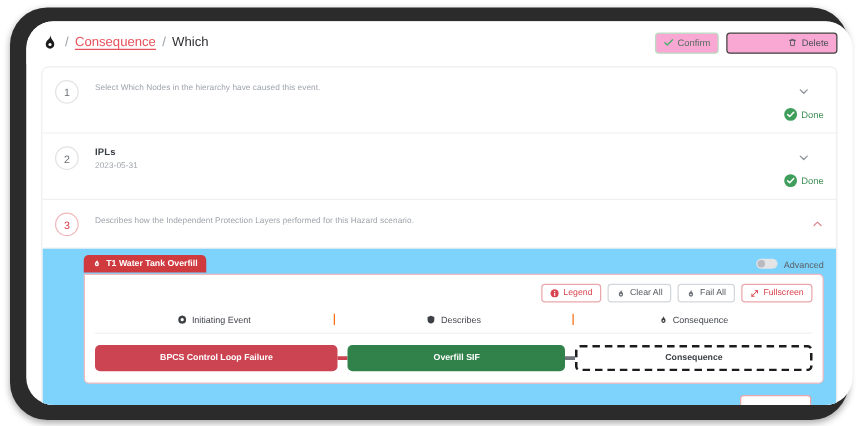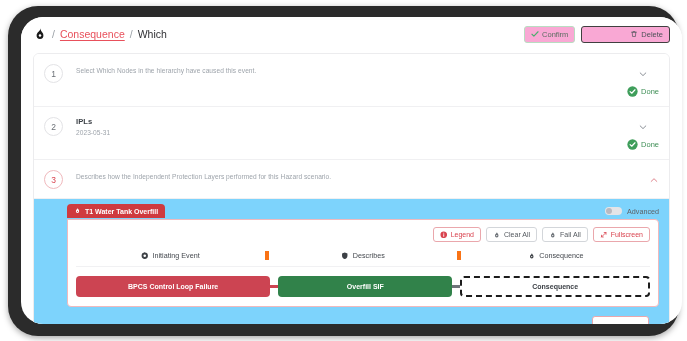--- a/index.html
+++ b/index.html
@@ -219,21 +219,21 @@
     padding-bottom: 6px;
   }
   .col-head {
     flex: 1 1 0;
     display: flex;
     align-items: center;
     justify-content: center;
     gap: 4px;
     font-size: 7.2px;
     color: #44484e;
-    border-right: 4px solid #f97316;
+    border-right: 1px solid #f97316;
   }
   .col-head:last-child { border-right: none; }
   .col-head svg { display:block; }
 
   #node-row {
     display: flex;
     align-items: center;
     margin-top: 9px;
   }
   .node {

